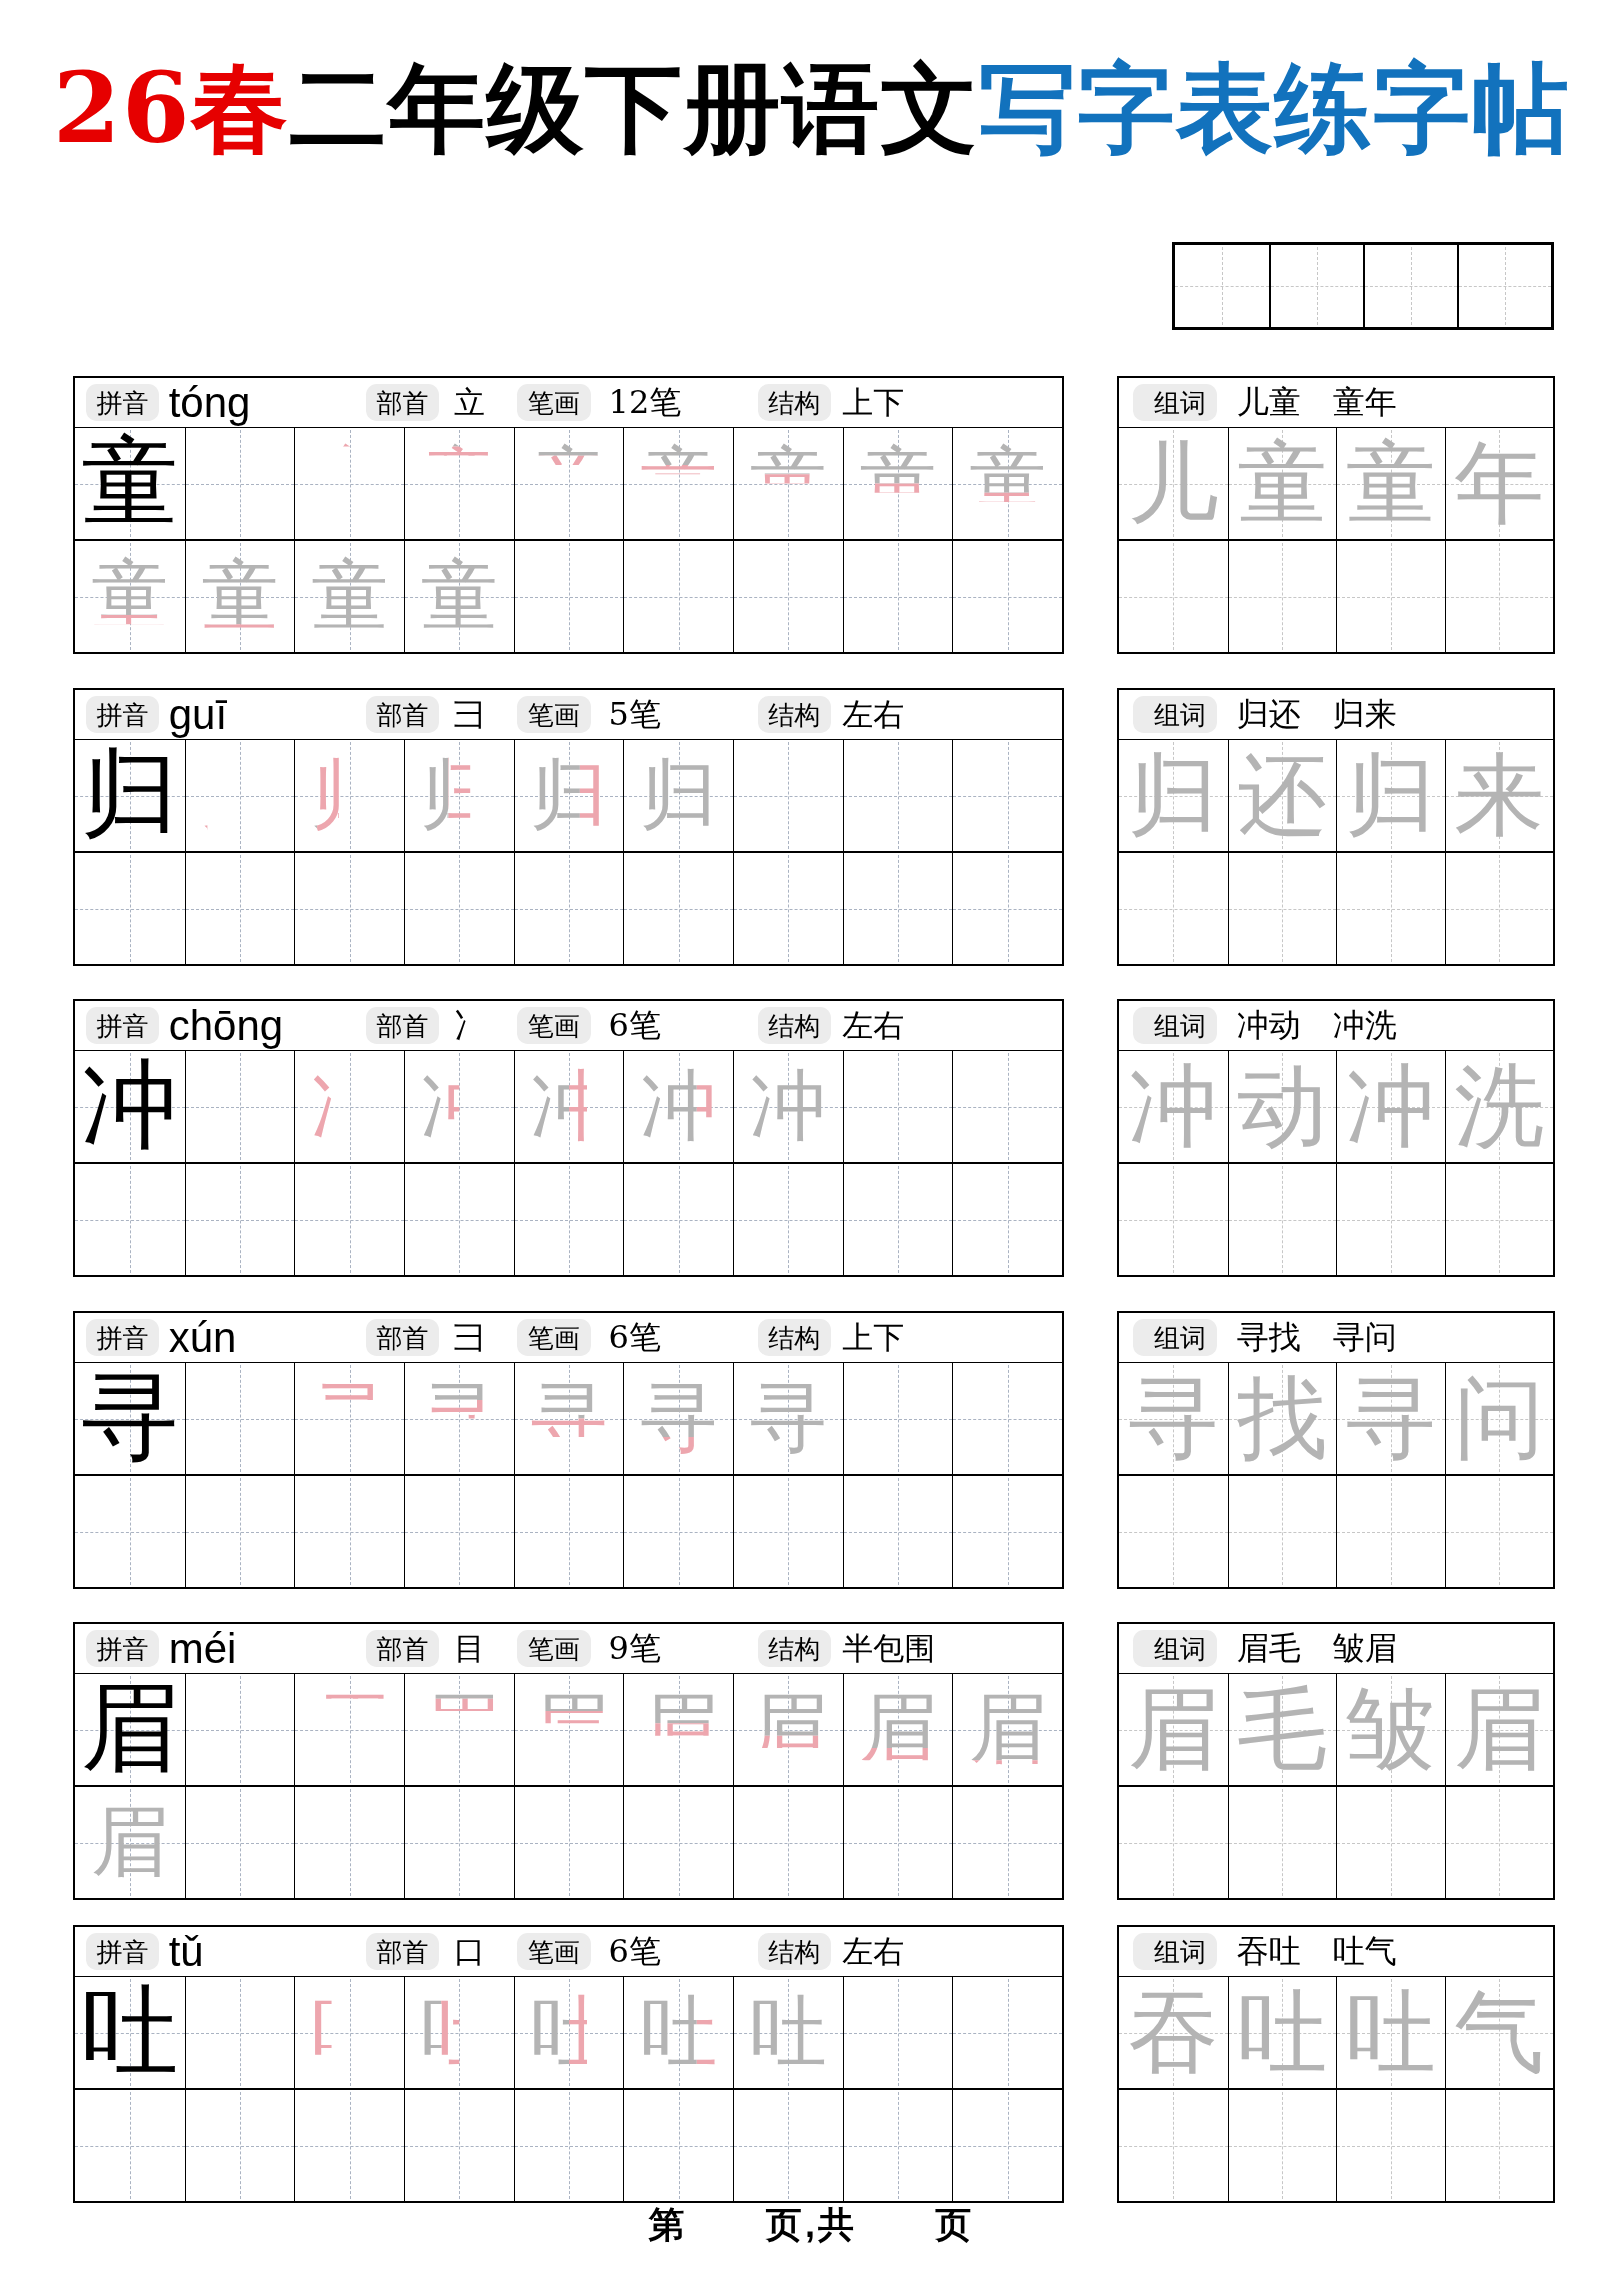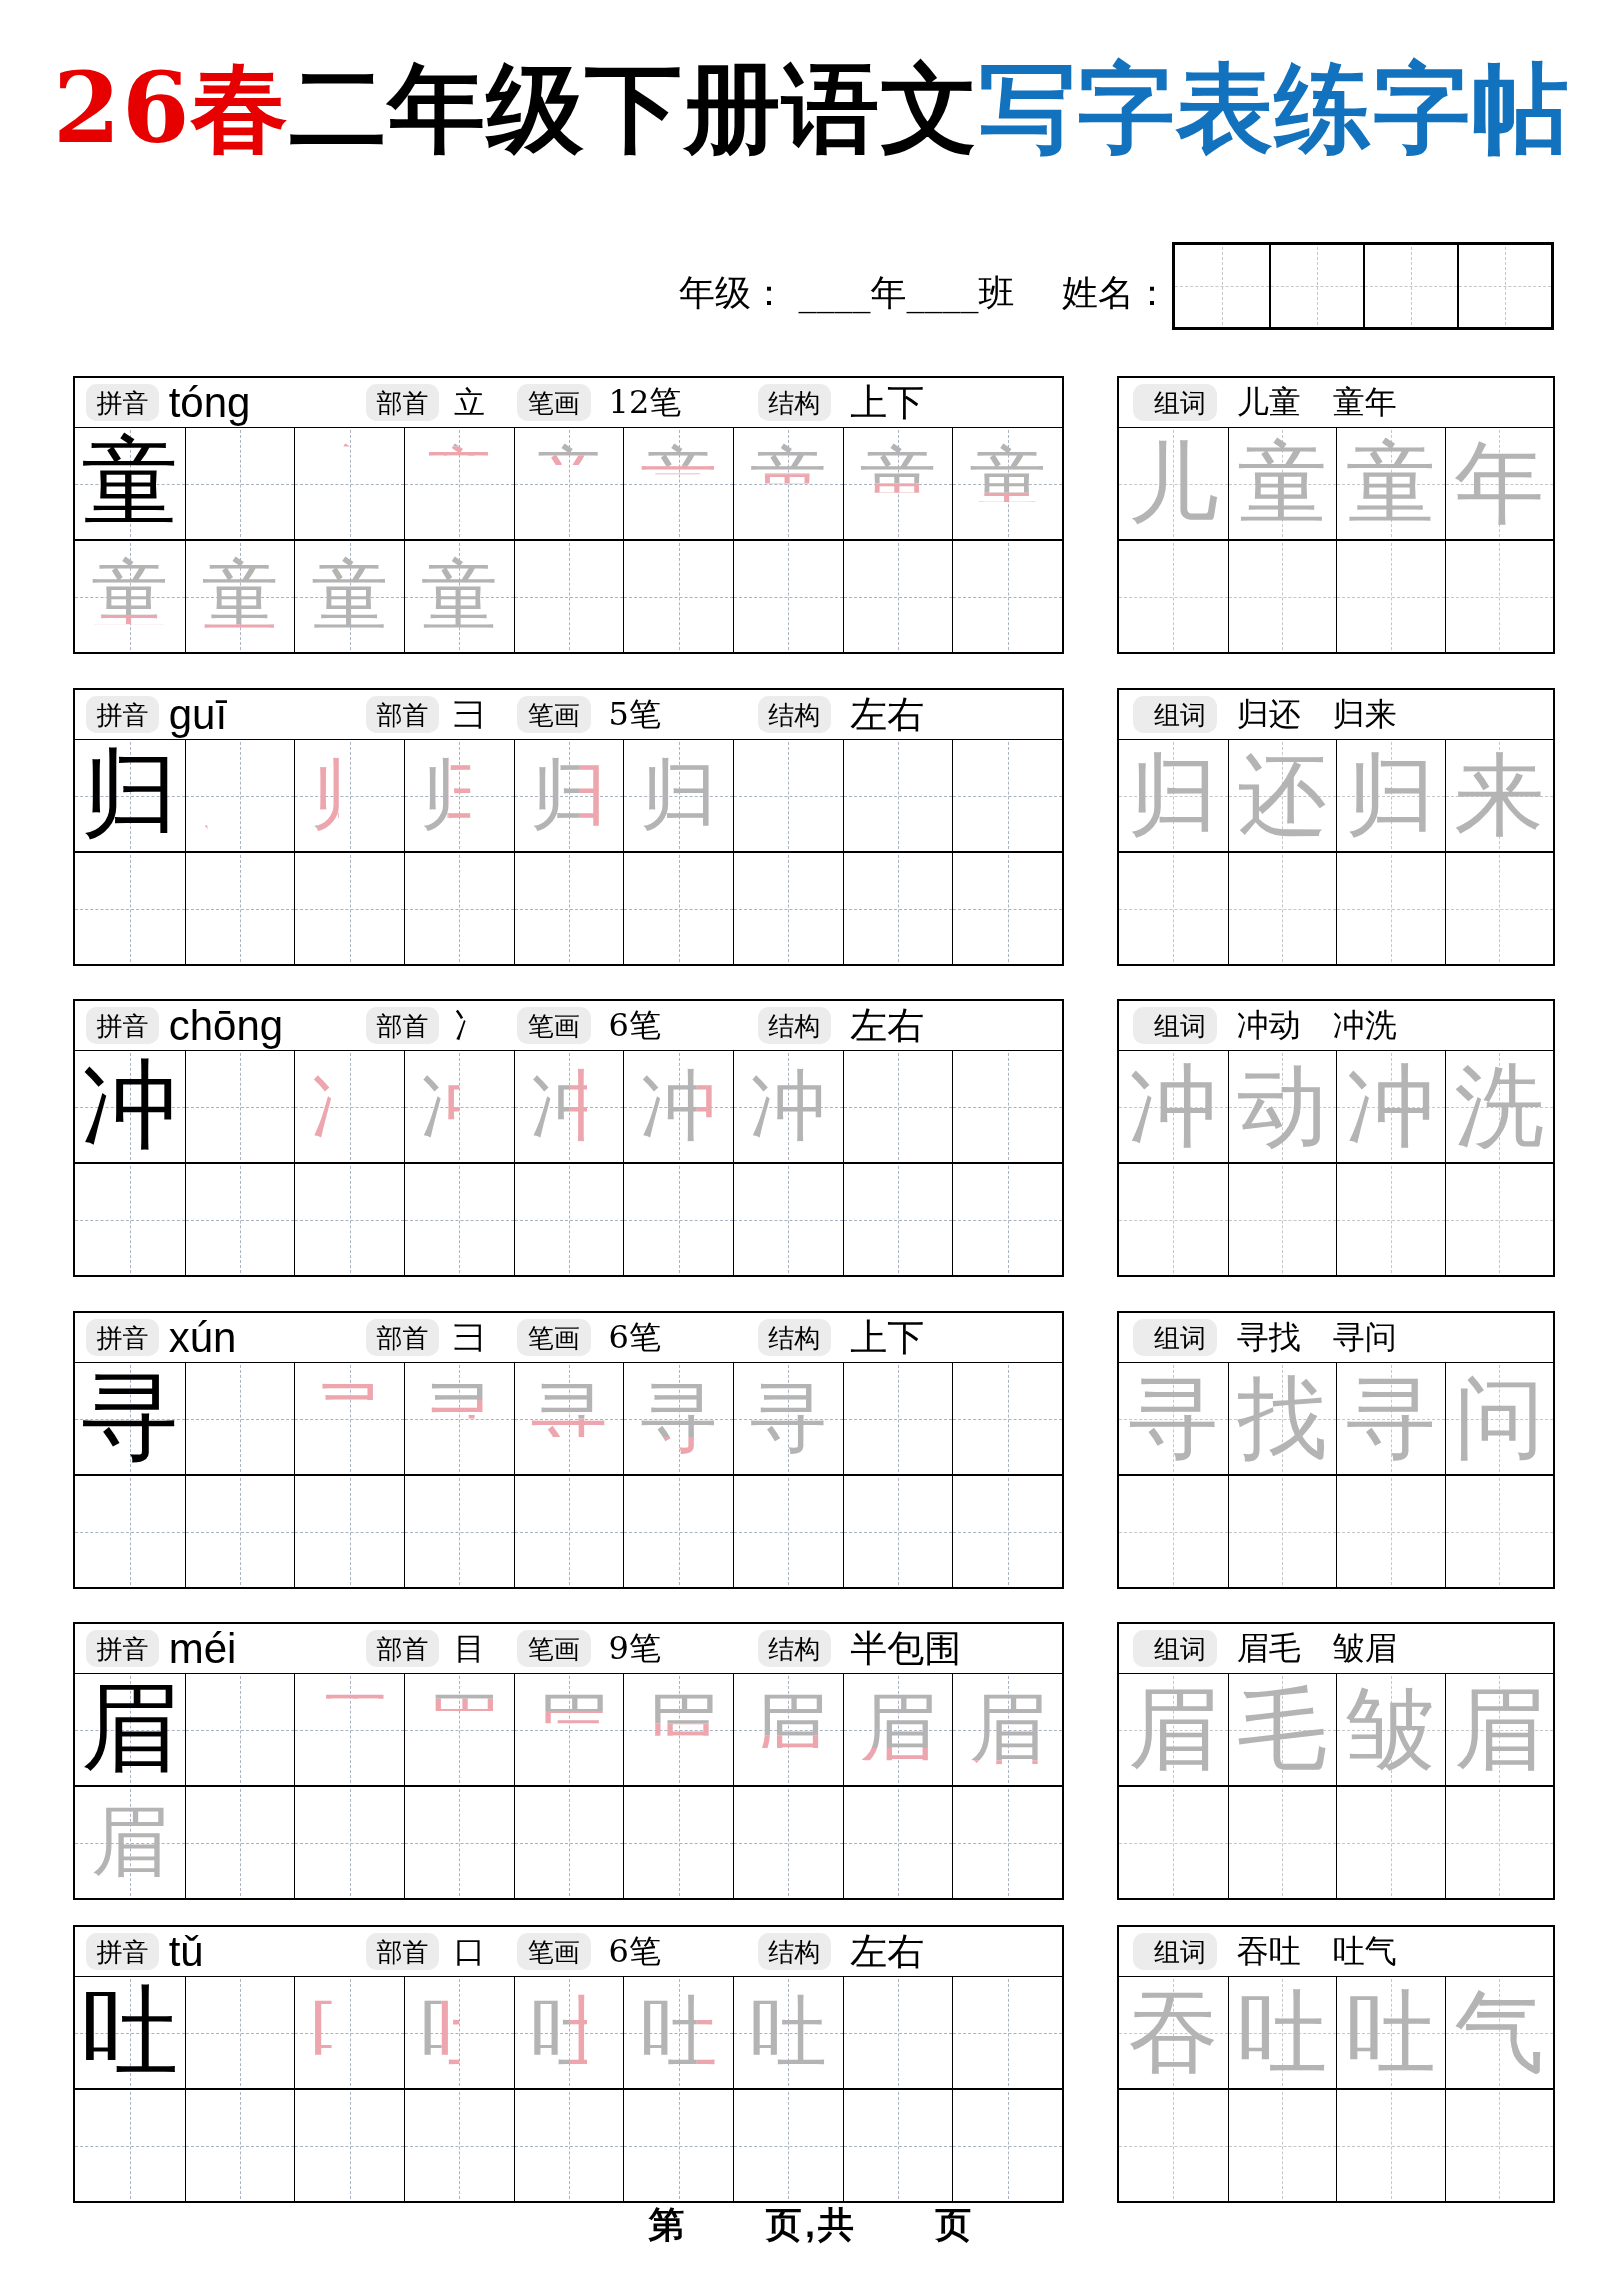--- a/index.html
+++ b/index.html
@@ -28,21 +28,21 @@
   .gray-guide .hdash{border-top-color:#c7c7c7;}
 
   
   .panel{position:absolute;border:2.3px solid #000;box-sizing:border-box;background:#fff;}
   .phead{height:49px;border-bottom:1.5px solid #000;display:flex;align-items:center;white-space:nowrap;}
   .badge{background:#ececec;border-radius:10.8px;padding:5.4px 10.8px;font-size:26px;line-height:1;
          font-family:"DejaVu Serif","Liberation Serif",serif;flex:0 0 auto;}
   .pv-pinyin{font-size:42px;margin-left:9.3px;width:176px;flex:0 0 auto;}
   .pv-radical{font-size:31px;margin-left:14.7px;width:63px;flex:0 0 auto;}
   .pv-count{font-size:32px;margin-left:18px;width:117px;flex:0 0 auto;}
-  .pv-struct{font-size:37px;margin-left:19px;flex:0 0 auto;}
+  .pv-struct{font-size:31px;margin-left:11px;flex:0 0 auto;}
   .pv-words{font-size:32px;margin-left:20px;}
   .b-pinyin{margin-left:10.8px;} .b-radical{margin-left:21px;} .b-count{}
   .b-struct{margin-left:32px;} .b-words{margin-left:14px;padding-left:21px;}
 
   .prow{display:grid;height:111px;}
   .prow.r2{border-top:2.3px solid #000;}
   .cols9{grid-template-columns:repeat(9,1fr);}
   .cols4{grid-template-columns:repeat(4,1fr);}
   .cell{position:relative;border-left:1.5px solid #000;overflow:hidden;}
   .cell:first-child{border-left:none;}
@@ -58,21 +58,20 @@
 </style>
 </head>
 <body>
 
 <div class="page">
 
   <div class="title">
     <span style="color:#e60000;">26春</span><span style="color:#000;">二年级下册语文</span><span style="color:#1272bd;">写字表练字帖</span>
   </div>
 
-  <div class="info-grade hanzi">年级： ____年____班　 姓名：</div>
   <div class="name-grid">
       <div class="name-cell gray-guide">
         <i class="vdash"></i>
         <i class="hdash"></i>
       </div>
       <div class="name-cell gray-guide">
         <i class="vdash"></i>
         <i class="hdash"></i>
       </div>
       <div class="name-cell gray-guide">

